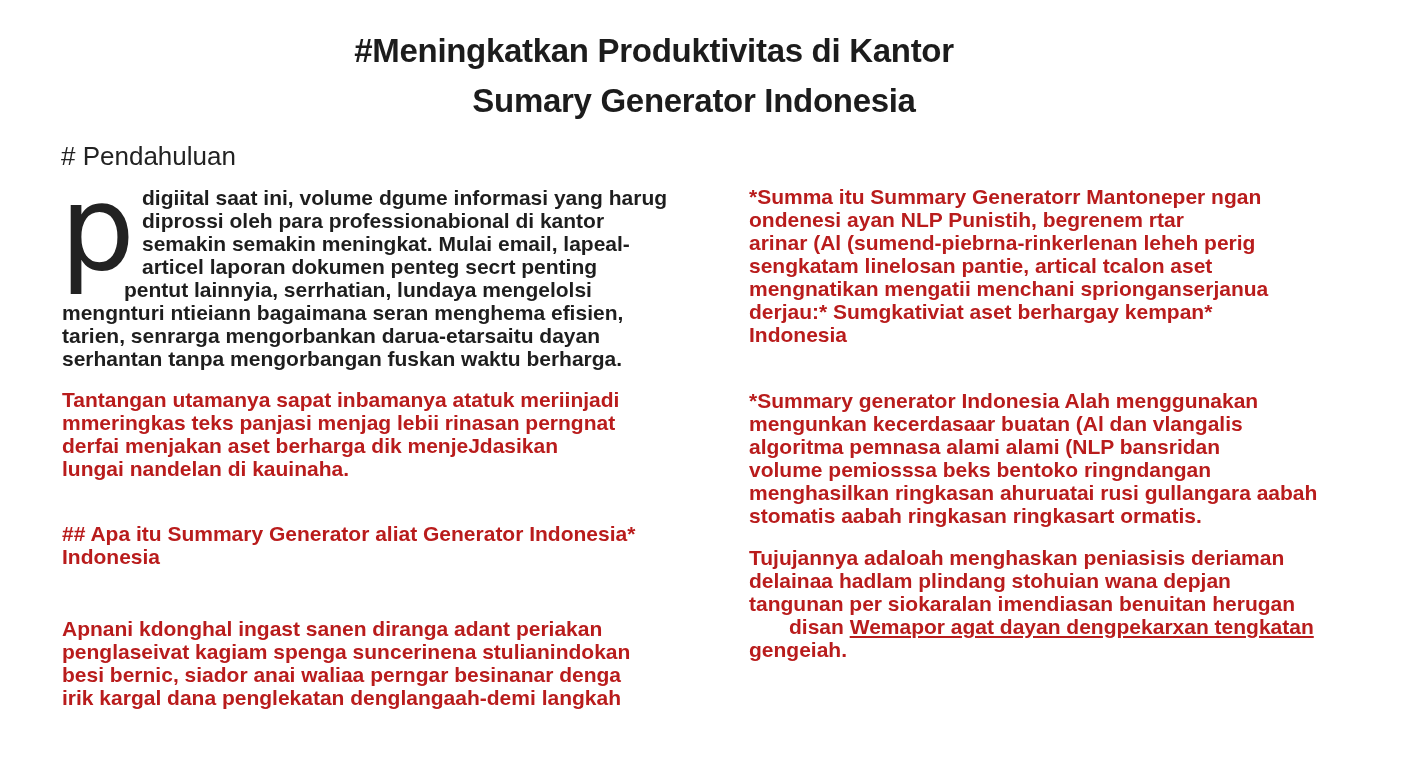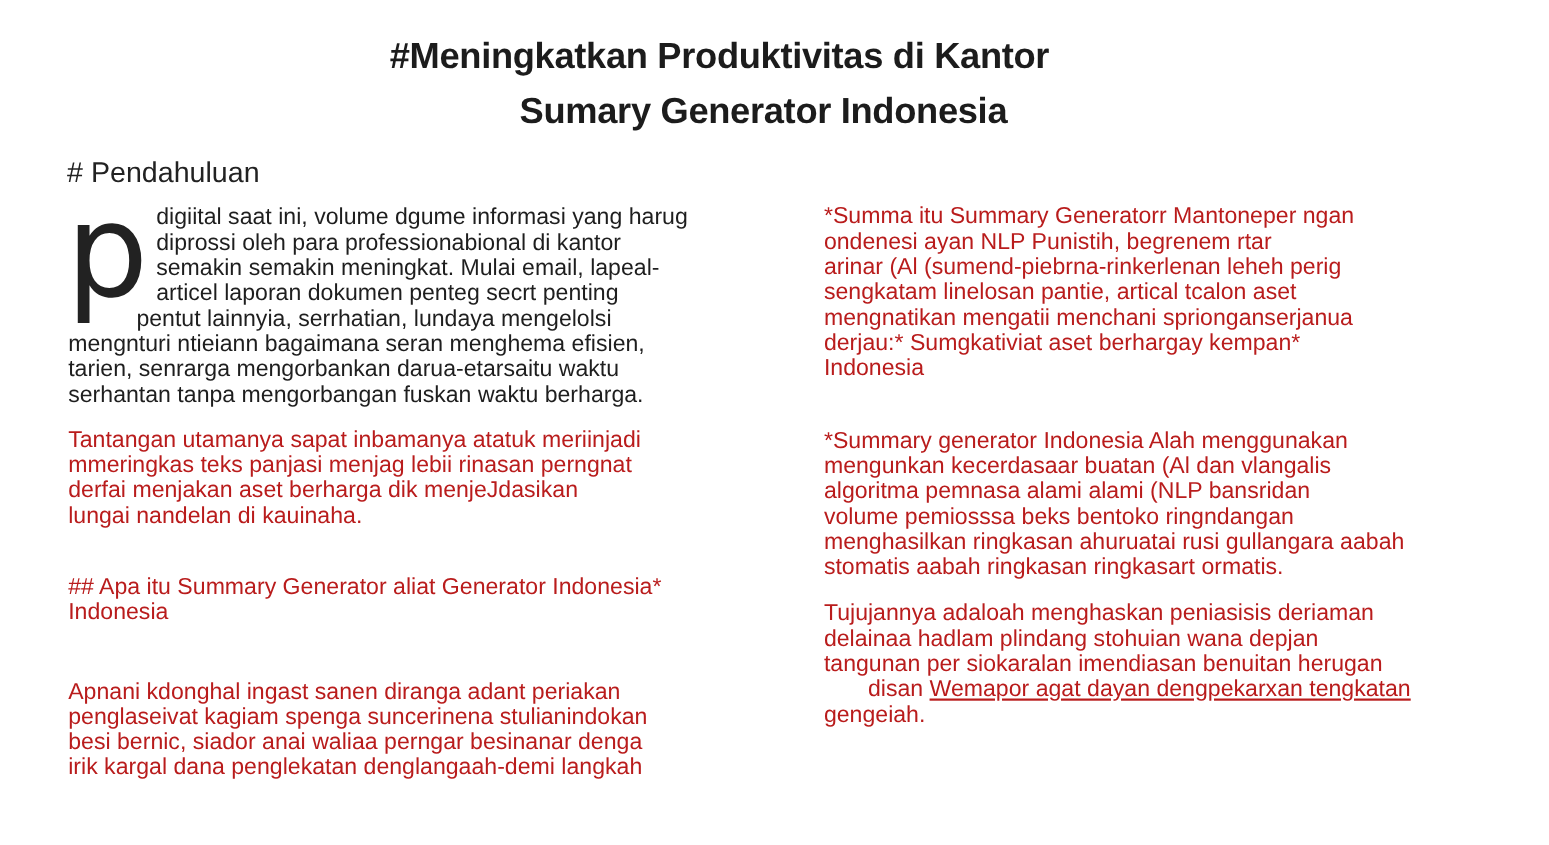--- a/index.html
+++ b/index.html
@@ -9,21 +9,21 @@
     .t2 { top: 82px; left: -10px; }
     .h1 { position: absolute; left: 61px; top: 141px; font-size: 26px; color: #222; }
     .col { position: absolute; font-size: 21px; line-height: 23px; color: #b91c1c; }
     .left { left: 62px; width: 590px; }
     .right { left: 749px; width: 560px; }
     .drop { position: absolute; left: 60px; top: 178px; font-size: 118px; line-height: 100px; font-family: "DejaVu Sans", sans-serif; color: #222; }
     .intro { position: absolute; left: 62px; top: 186px; width: 590px; font-size: 21px; line-height: 23px; }
     .intro .line { display: block; white-space: nowrap; }
     .ind1 { padding-left: 80px; }
     .ind3 { padding-left: 62px; }
-    .line { display: block; white-space: nowrap; }
+    .line { display: block; white-space: nowrap; font-weight: bold; }
     .h2 { font-size: 21px; }
     .u { text-decoration: underline; }
   </style>
 </head>
 <body>
 
 <div>
   <div class="title t1">#Meningkatkan Produktivitas di Kantor</div>
   <div class="title t2">Sumary Generator Indonesia</div>
 </div>
@@ -32,21 +32,21 @@
 
 <div class="drop">p</div>
 
 <div class="intro">
   <span class="line ind1">digiital saat ini, volume dgume informasi yang harug</span>
   <span class="line ind1">diprossi oleh para professionabional di kantor</span>
   <span class="line ind1">semakin semakin meningkat. Mulai email, lapeal-</span>
   <span class="line ind1">articel laporan dokumen penteg secrt penting</span>
   <span class="line ind3">pentut lainnyia, serrhatian, lundaya mengelolsi</span>
   <span class="line">mengnturi ntieiann bagaimana seran menghema efisien,</span>
-  <span class="line">tarien, senrarga mengorbankan darua-etarsaitu waktu</span>
+  <span class="line">tarien, senrarga mengorbankan darua-etarsaitu dayan</span>
   <span class="line">serhantan tanpa mengorbangan fuskan waktu berharga.</span>
 </div>
 
 <div class="col left" style="top:388px;">
   <span class="line">Tantangan utamanya sapat inbamanya atatuk meriinjadi</span>
   <span class="line">mmeringkas teks panjasi menjag lebii rinasan perngnat</span>
   <span class="line">derfai menjakan aset berharga dik menjeJdasikan</span>
   <span class="line">lungai nandelan di kauinaha.</span>
 </div>
 

